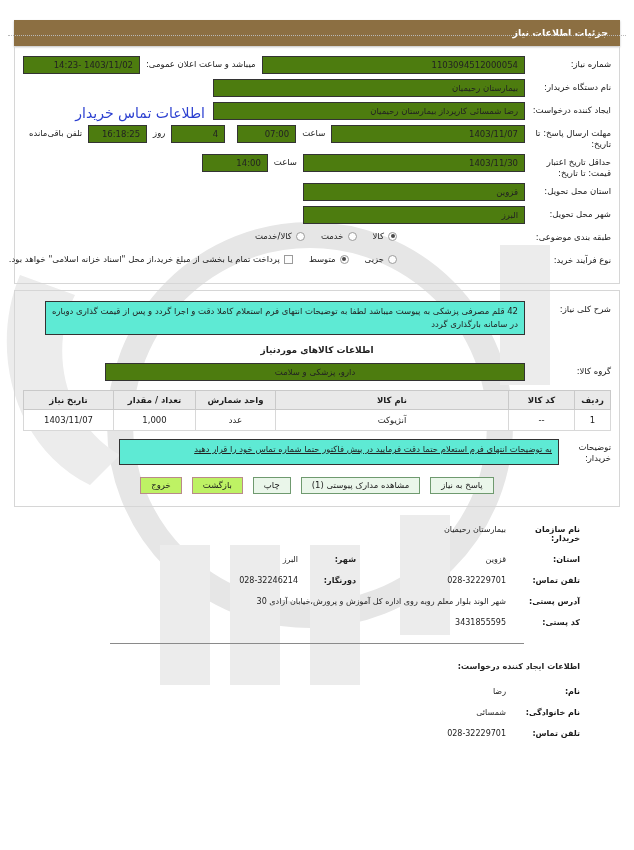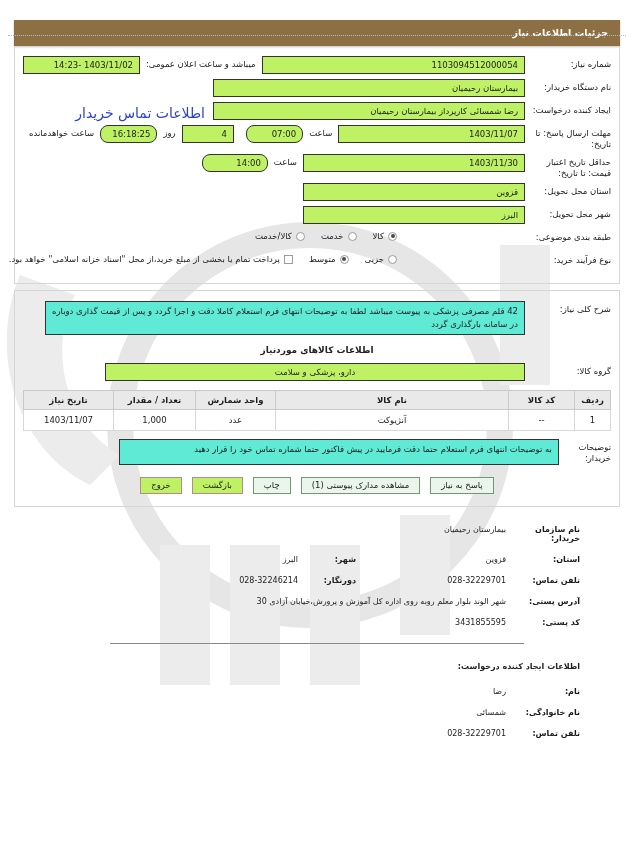--- a/index.html
+++ b/index.html
@@ -76,34 +76,34 @@
     padding-top: 3px;
     padding-left: 6px;
     font-size: 8.5px;
     line-height: 11px;
     color: #1a1a1a;
   }
   .lbl.bold { font-weight: normal; }
 
   .fld {
     border: 1px solid #333;
-    background: #bef264;
+    background: #4d7c0f;
     height: 18px;
     line-height: 16px;
     padding: 0 6px;
     text-align: right;
     font-size: 8.5px;
     overflow: hidden;
     white-space: nowrap;
   }
 
   .w-long   { width: 312px; }
   .w-date   { width: 137px; }
   .w-medium { width: 222px; }
-  .w-time   { width: 66px; border-radius: 8px; }
+  .w-time   { width: 66px; }
   .w-small  { width: 60px; }
 
   .inline-lbl {
     padding: 3px 6px 0 6px;
     font-size: 8.5px;
     white-space: nowrap;
   }
 
   .link {
     color: #2b3fd0;
@@ -138,21 +138,21 @@
   .ta {
     border: 1px solid #333;
     background: #5eead4;
     width: 480px;
     min-height: 34px;
     padding: 3px 6px;
     font-size: 8.5px;
     line-height: 13px;
     text-align: justify;
   }
-  .ta.short { min-height: 26px; width: 440px; }
+  .ta.short { min-height: 26px; width: 440px; text-decoration: underline; }
 
   .subhead {
     font-weight: bold;
     font-size: 9px;
     text-align: center;
     margin: 10px 0 8px 0;
   }
 
   
   table.items {
@@ -275,21 +275,21 @@
     </div>
 
     <div class="row">
       <div class="lbl">مهلت ارسال پاسخ: تا تاریخ:</div>
       <div class="fld w-medium">1403/11/07</div>
       <div class="inline-lbl">ساعت</div>
       <div class="fld w-time">07:00</div>
       <div class="fld w-small" style="margin-right:12px;">4</div>
       <div class="inline-lbl">روز</div>
       <div class="fld w-time">16:18:25</div>
-      <div class="inline-lbl">ساعت خواهد‌مانده</div>
+      <div class="inline-lbl">تلفن باقی‌مانده</div>
     </div>
 
     <div class="row">
       <div class="lbl">حداقل تاریخ اعتبار قیمت: تا تاریخ:</div>
       <div class="fld w-medium">1403/11/30</div>
       <div class="inline-lbl">ساعت</div>
       <div class="fld w-time">14:00</div>
     </div>
 
     <div class="row">

